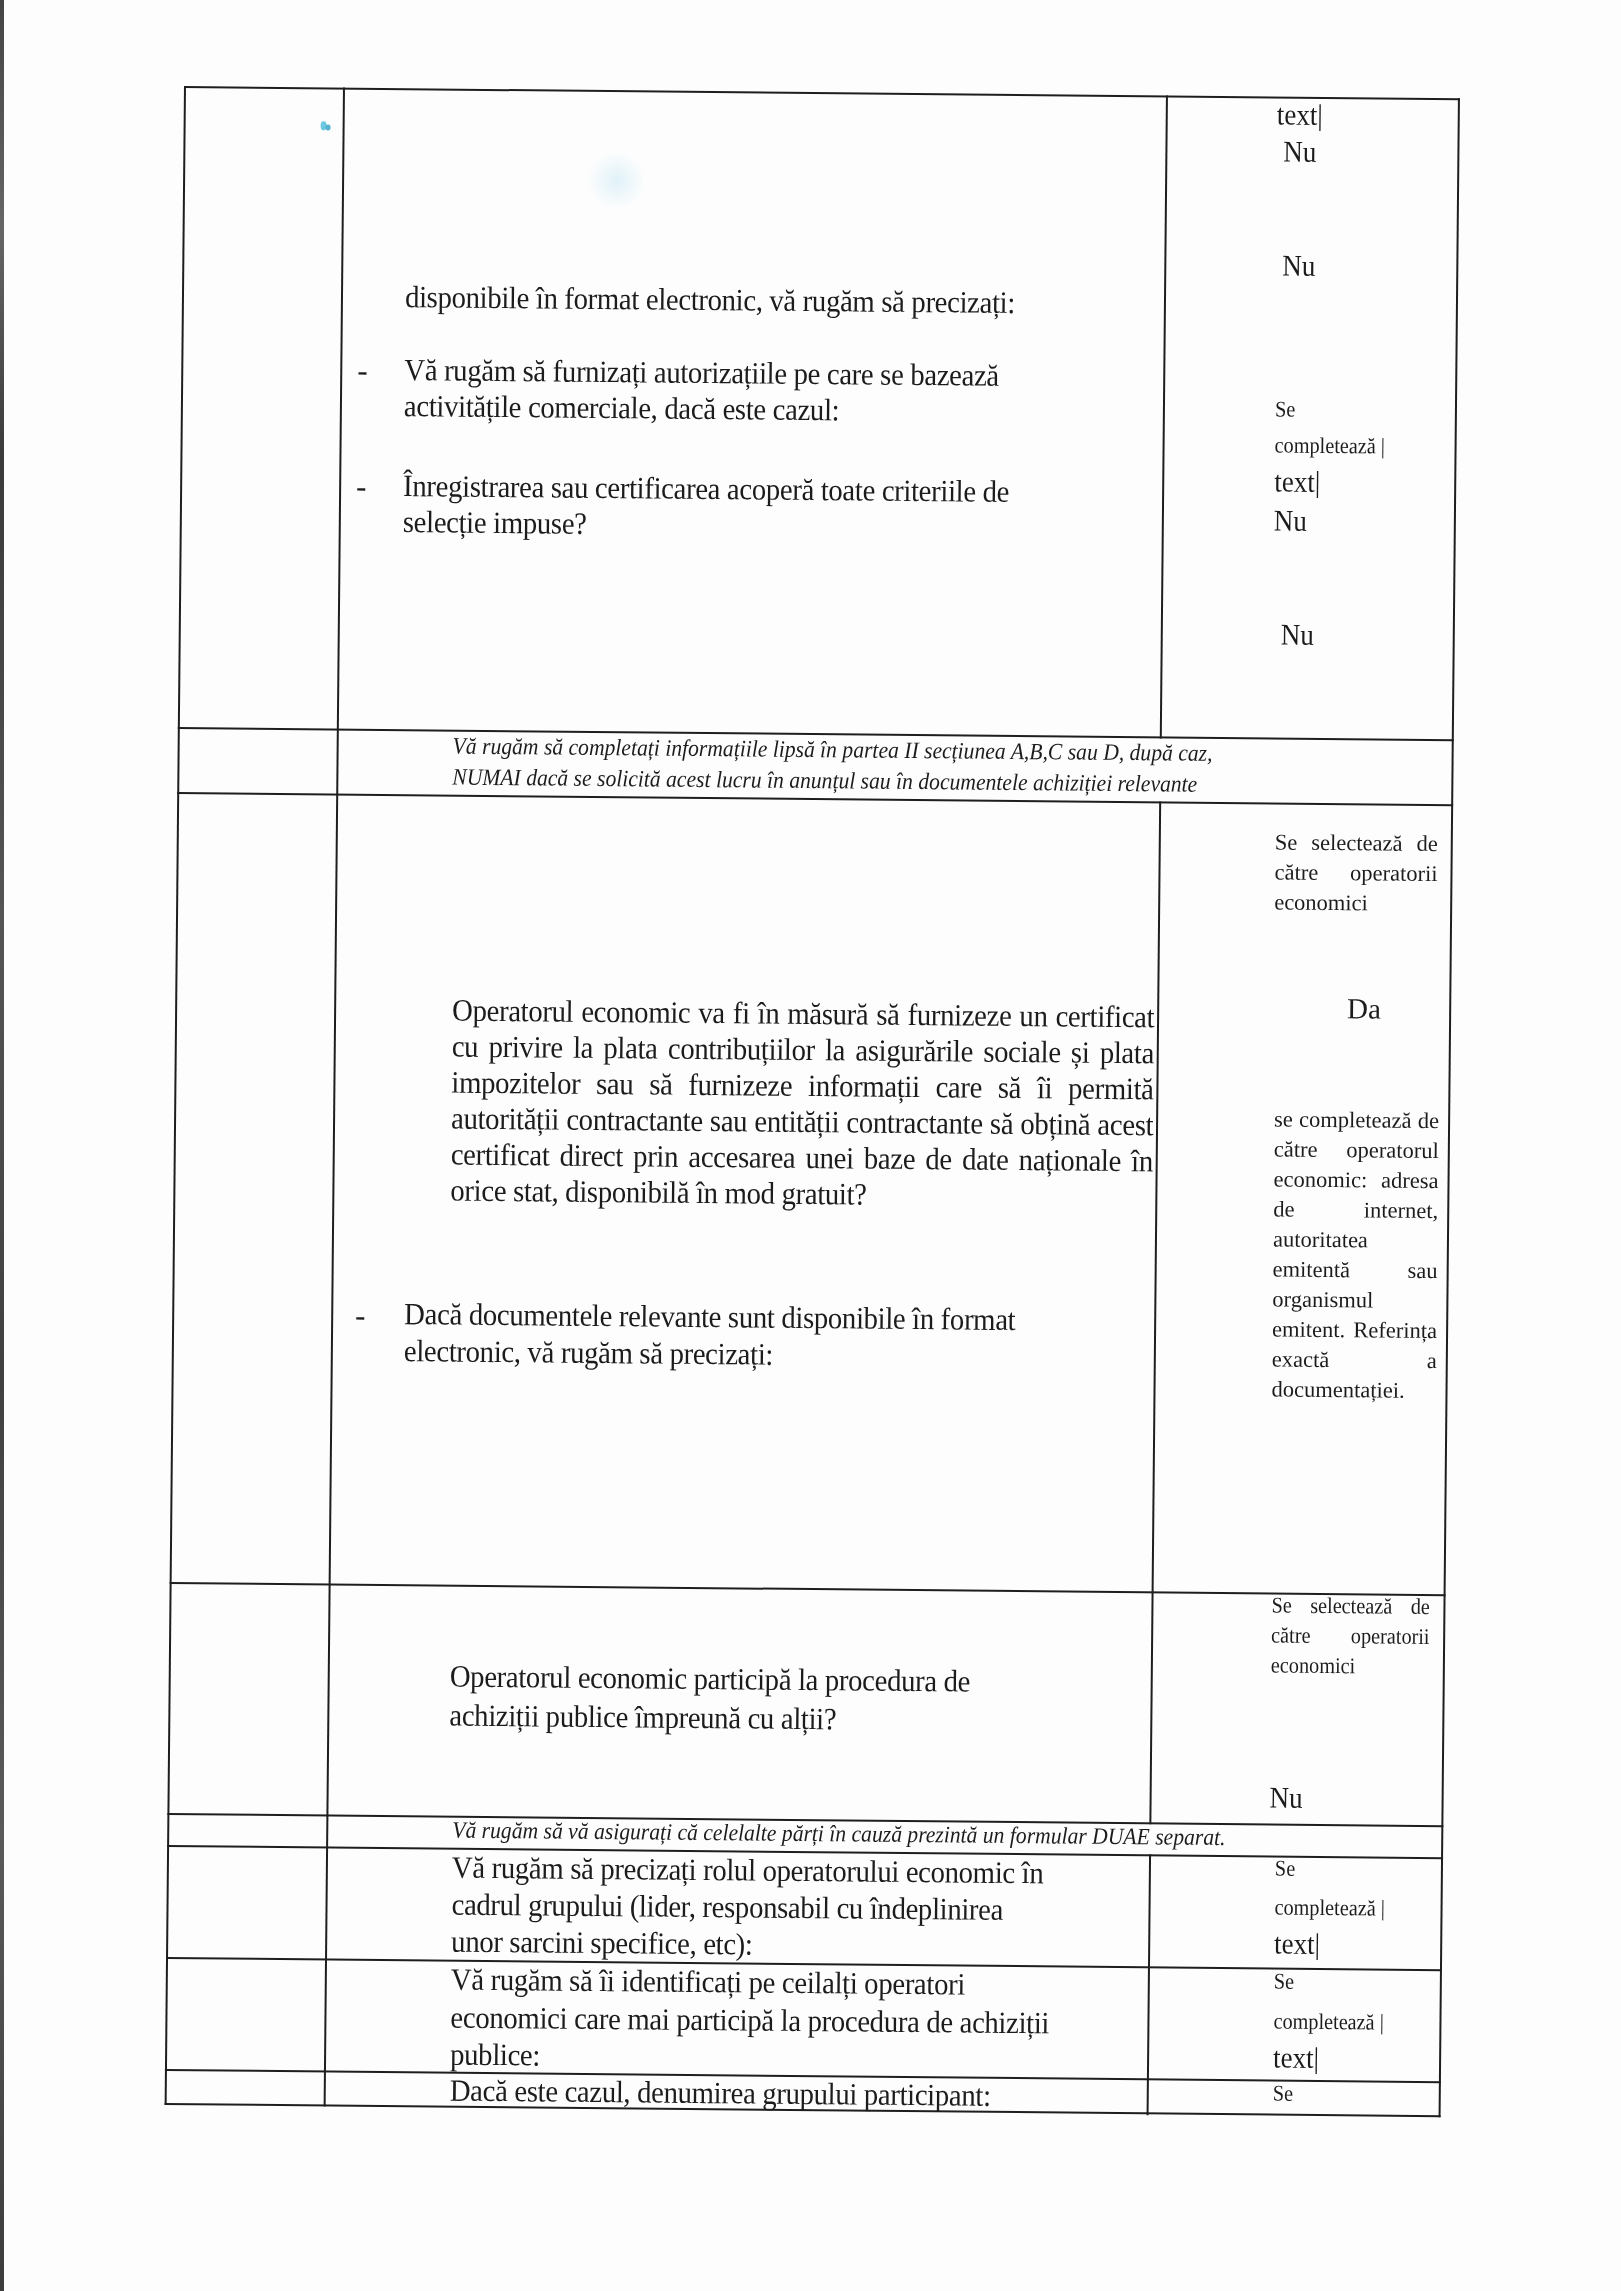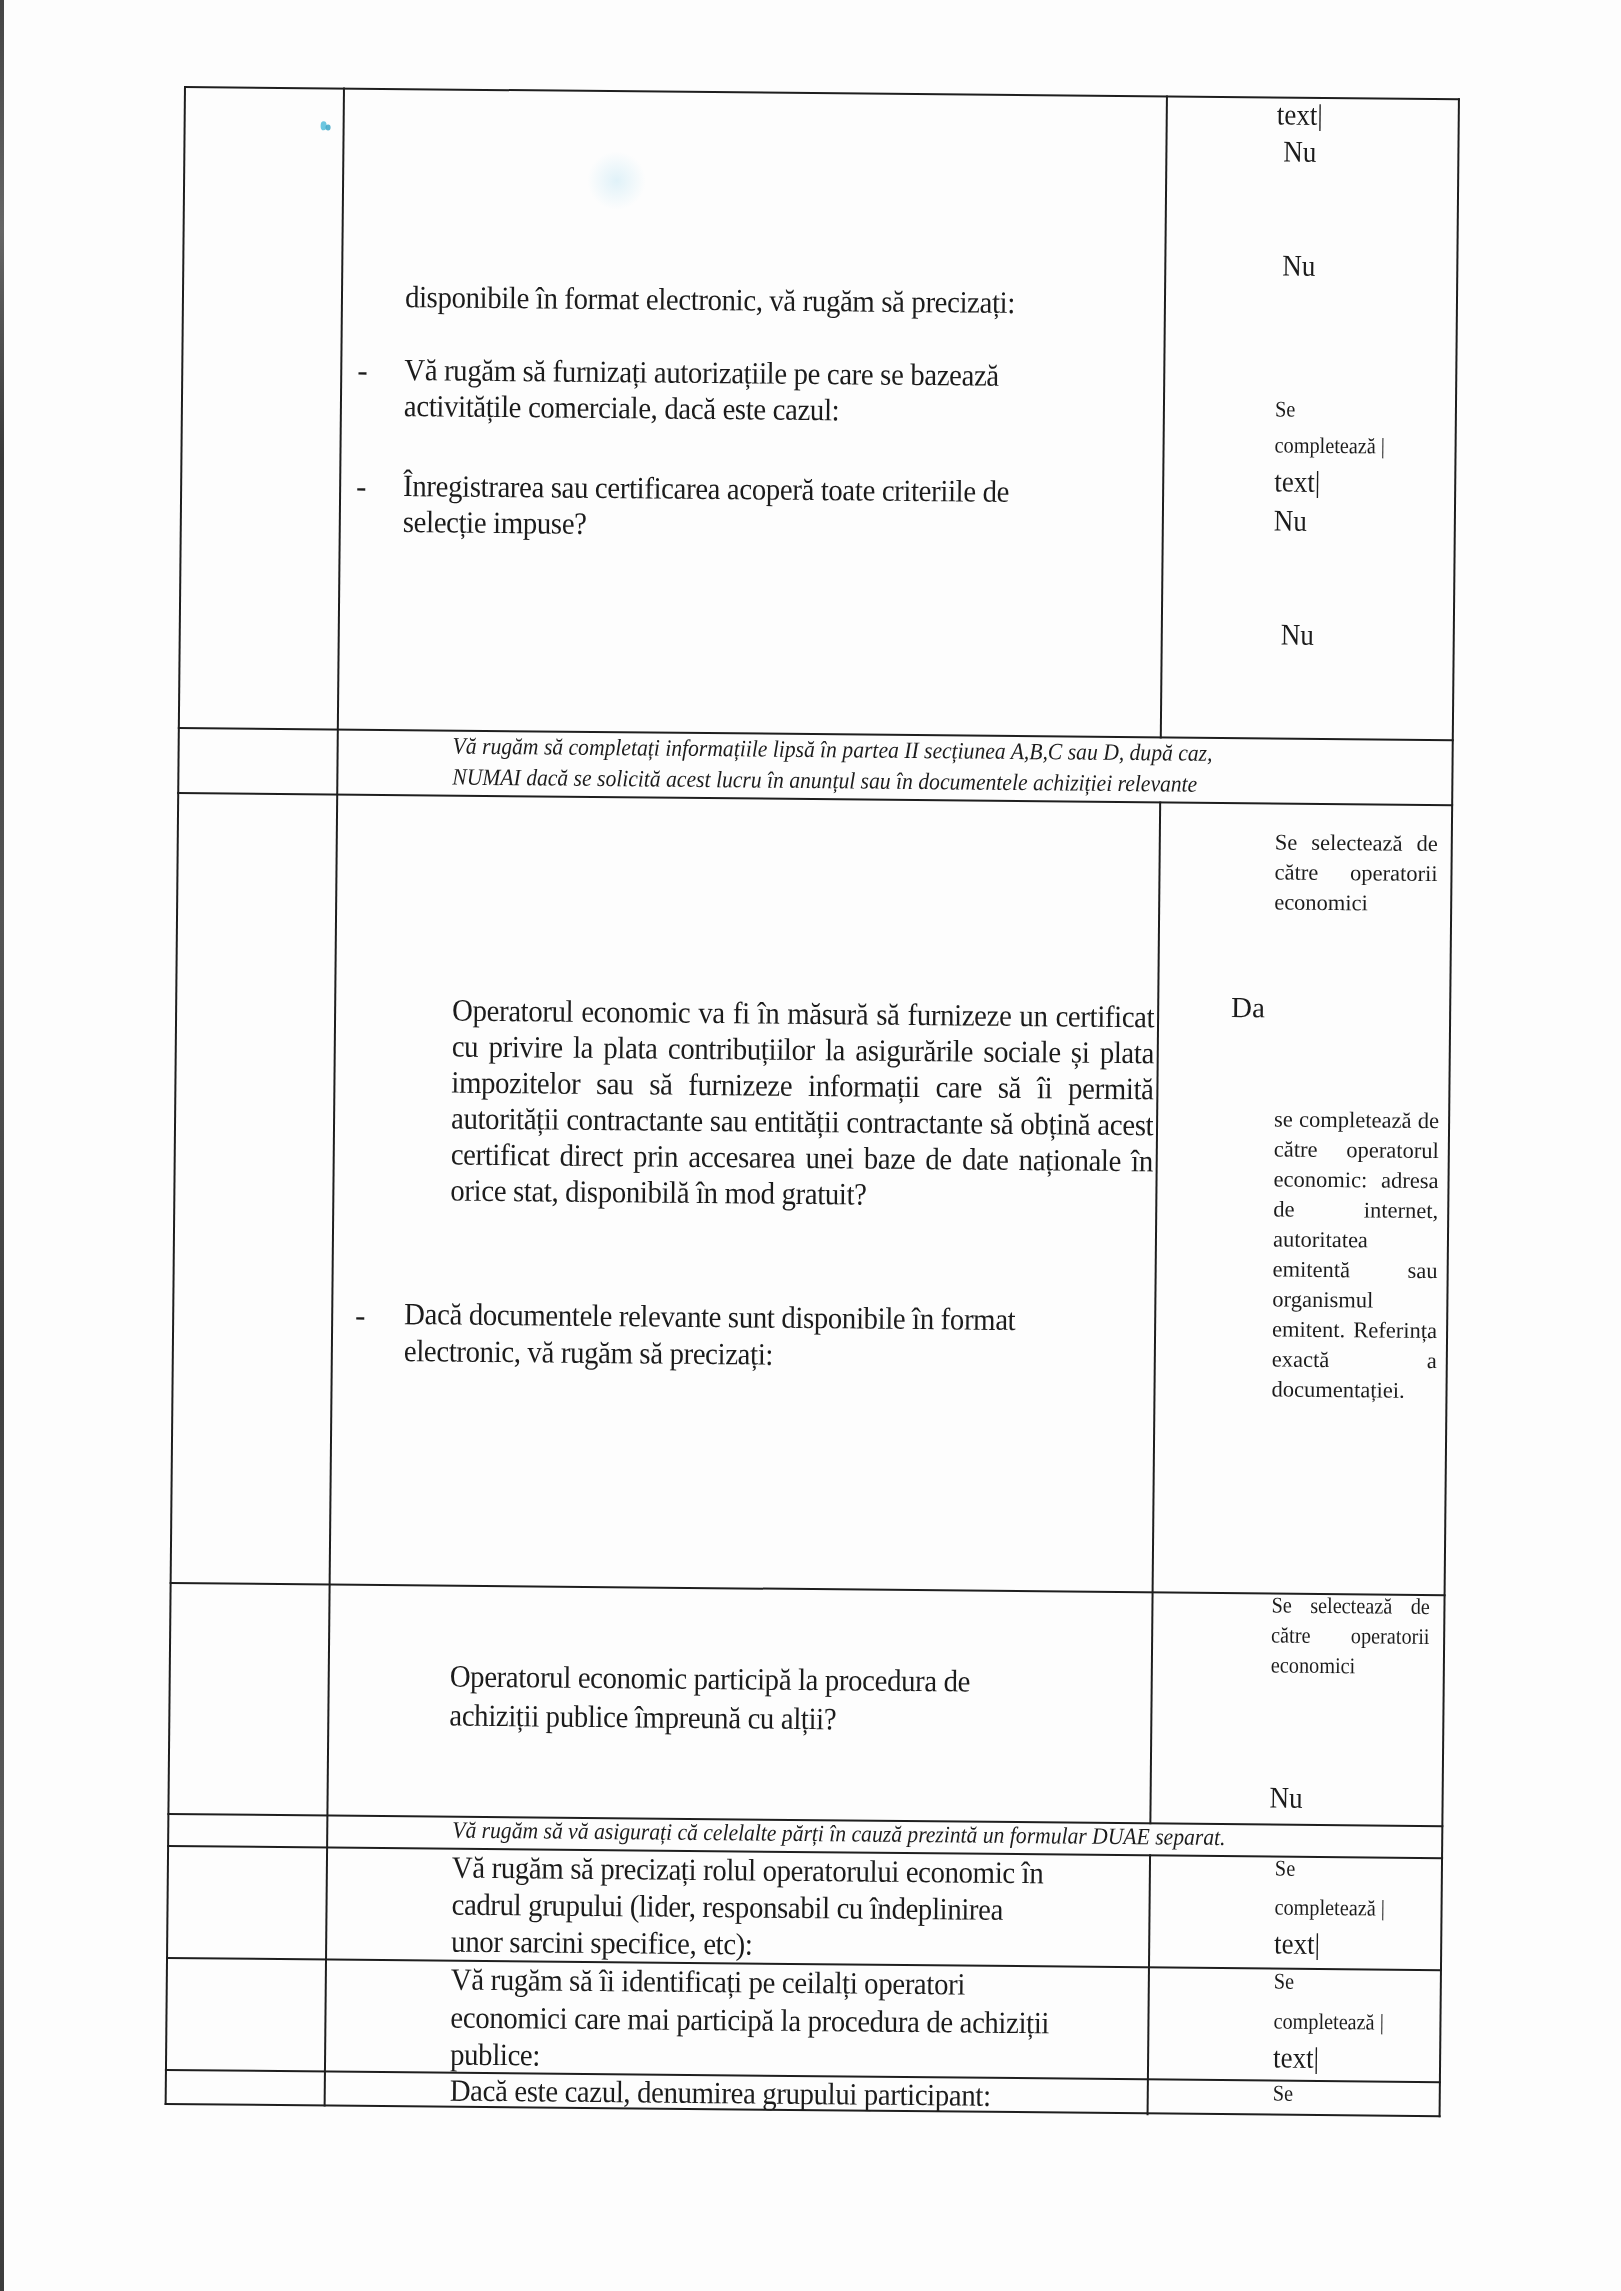--- a/index.html
+++ b/index.html
@@ -160,21 +160,21 @@
   </div>
 
   <div class="cell">
     <div class="txt just" style="left:461px; top:990px; width:755px;">Operatorul economic va fi în măsură să furnizeze un certificat cu privire la plata contribuțiilor la asigurările sociale și plata impozitelor sau să furnizeze informații care să îi permită autorității contractante sau entității contractante să obțină acest certificat direct prin accesarea unei baze de date naționale în orice stat, disponibilă în mod gratuit?</div>
 
     <div class="dash" style="left:367px; top:1296px;">-</div>
     <div class="txt" style="left:416px; top:1294px;">Dacă documentele relevante sunt disponibile în format</div>
     <div class="txt" style="left:416px; top:1331px;">electronic, vă rugăm să precizați:</div>
 
     <div class="small just" style="left:1282px; top:817px; width:163px;">Se selectează de către operatorii economici</div>
-    <div class="val" style="left:1240px; top:980px; transform:none; font-size:29px;">Da</div>
+    <div class="val" style="left:1356px; top:980px; transform:none; font-size:29px;">Da</div>
     <div class="small just" style="left:1284px; top:1094px; width:165px;">se completează de către operatorul economic: adresa de internet, autoritatea emitentă sau organismul emitent. Referința exactă a documentației.</div>
   </div>
 
   <div class="cell">
     <div class="txt" style="left:465px; top:1656px;">Operatorul economic participă la procedura de</div>
     <div class="txt" style="left:465px; top:1695px;">achiziții publice împreună cu alții?</div>
 
     <div class="small just condensed" style="left:1286px; top:1580px; width:176px;">Se selectează de către operatorii economici</div>
     <div class="val" style="left:1286px; top:1769px;">Nu</div>
   </div>

